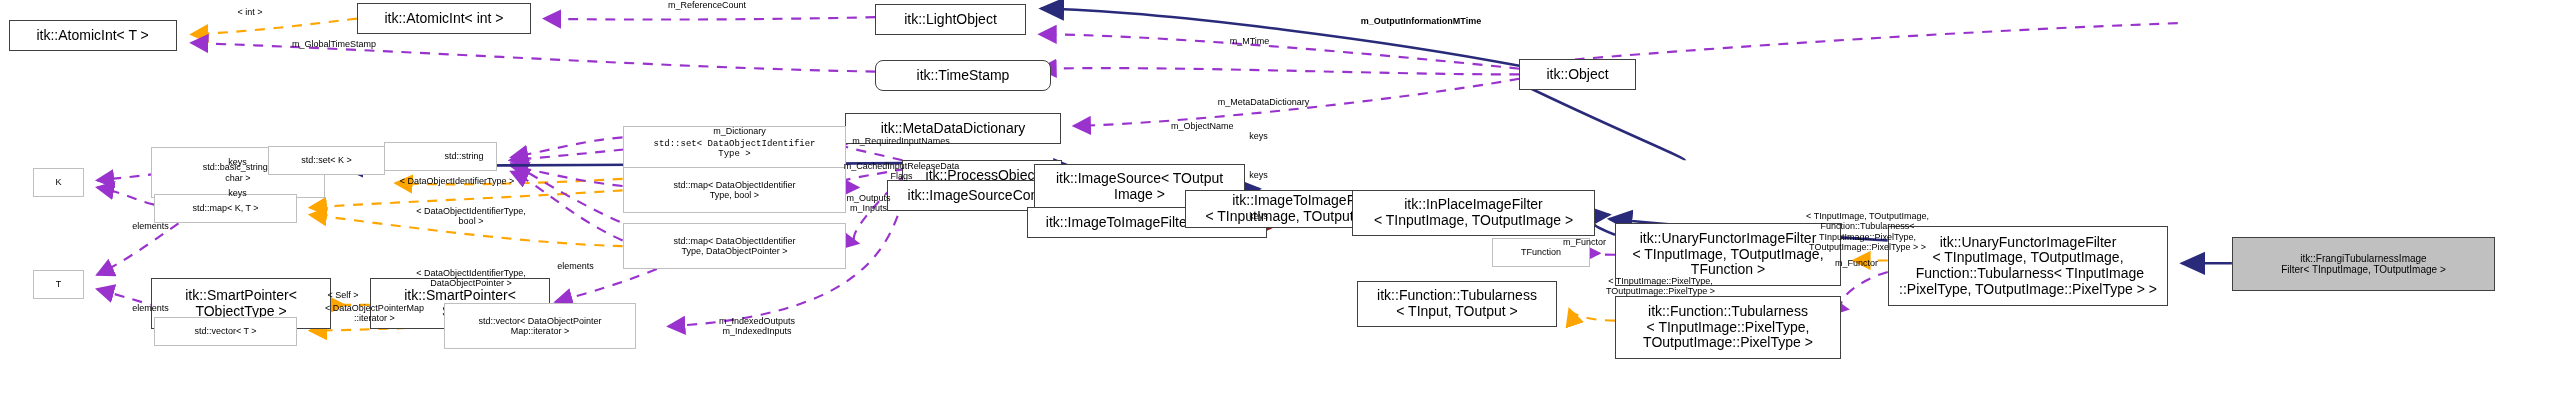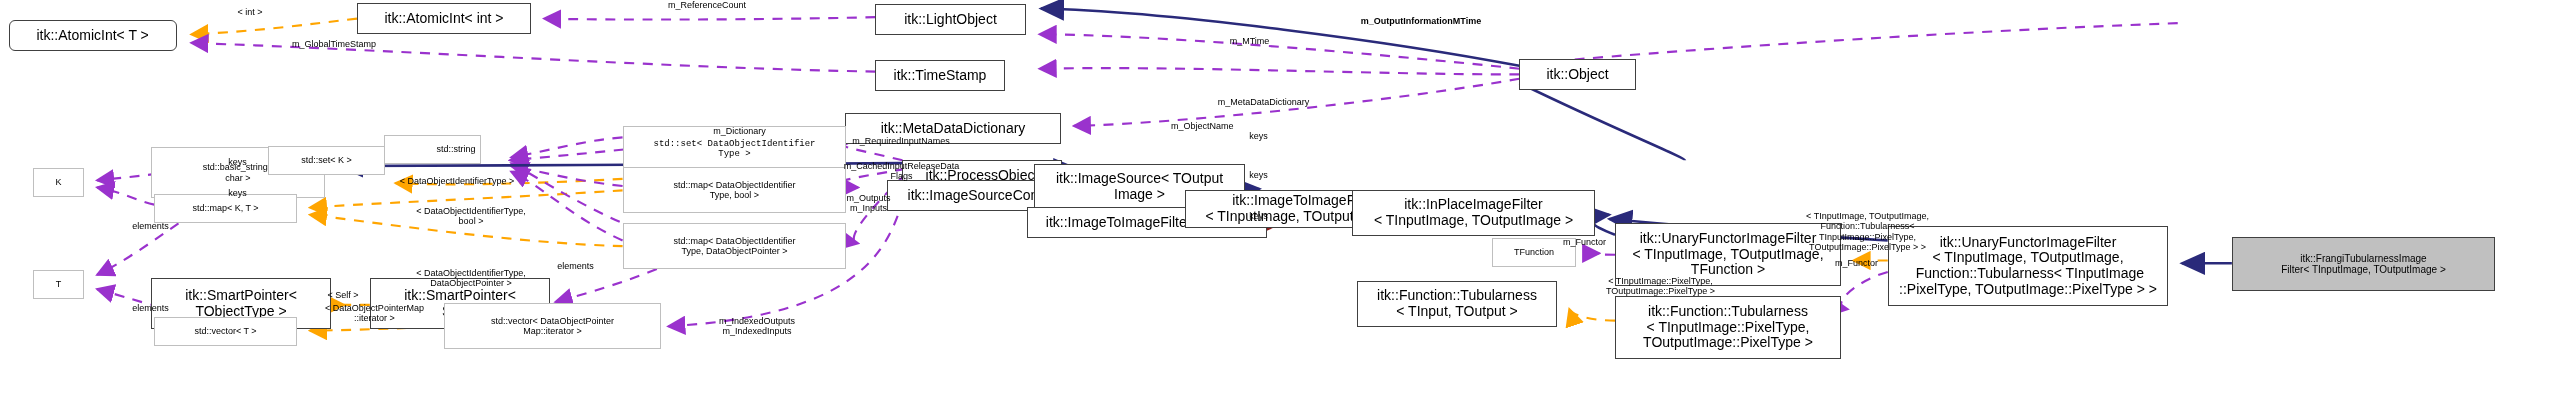--- a/index.html
+++ b/index.html
@@ -106,56 +106,56 @@
       <path d="M1563,184 C1545,184 1535,184 1528,184" marker-end="url(#ah-navy)"></path>
     </g>
 
     <g stroke="#8b1a1a" stroke-width="1.8" fill="none">
       <path d="M724,134 C700,138 690,138 773,137" marker-end="url(#ah-dark)"></path>
       <path d="M830,152 C810,155 800,156 897,156" marker-end="url(#ah-dark)"></path>
     </g>
   </svg>
 
   <div id="nodes-layer">
-      <div class="node solid" style="left: 8.6px; top: 20px; width: 168px; height: 31px; border-radius: 6px;"><span>itk::AtomicInt&lt; T &gt;</span></div>
+      <div class="node solid" style="left: 8.6px; top: 20px; width: 168px; height: 31px;"><span>itk::AtomicInt&lt; T &gt;</span></div>
       <div class="node solid" style="left: 357px; top: 2.9px; width: 174px; height: 31px;"><span>itk::AtomicInt&lt; int &gt;</span></div>
       <div class="node solid" style="left: 875px; top: 4.3px; width: 151px; height: 31px;"><span>itk::LightObject</span></div>
-      <div class="node solid" style="left: 875px; top: 60px; width: 130px; height: 31px;"><span>itk::TimeStamp</span></div>
+      <div class="node solid" style="left: 875px; top: 60px; width: 176px; height: 31px; border-radius: 8px;"><span>itk::TimeStamp</span></div>
       <div class="node solid" style="left: 845px; top: 113px; width: 216px; height: 31px;"><span>itk::MetaDataDictionary</span></div>
       <div class="node solid" style="left: 1519px; top: 59px; width: 117px; height: 31px;"><span>itk::Object</span></div>
       <div class="node plain" style="left: 151px; top: 147px; width: 174px; height: 51px;"><span>std::basic_string&lt;
 char &gt;</span></div>
-      <div class="node plain" style="left: 384px; top: 135px; width: 97px; height: 28.6px; padding-left: 47px;"><span>std::string</span></div>
+      <div class="node plain" style="left: 384px; top: 142px; width: 113px; height: 28.6px; padding-left: 47px;"><span>std::string</span></div>
       <div class="node plain" style="left: 268px; top: 146px; width: 117px; height: 28.6px;"><span>std::set&lt; K &gt;</span></div>
       <div class="node plain" style="left: 33px; top: 168px; width: 51px; height: 28.6px;"><span>K</span></div>
       <div class="node plain" style="left: 154px; top: 194px; width: 143px; height: 28.6px;"><span>std::map&lt; K, T &gt;</span></div>
       <div class="node plain" style="left: 33px; top: 270px; width: 51px; height: 28.6px;"><span>T</span></div>
       <div class="node solid" style="left: 151px; top: 278px; width: 180px; height: 51px;"><span>itk::SmartPointer&lt;
 TObjectType &gt;</span></div>
       <div class="node solid" style="left: 370px; top: 278px; width: 180px; height: 51px;"><span>itk::SmartPointer&lt;
 Self &gt;</span></div>
       <div class="node plain" style="left: 154px; top: 317px; width: 143px; height: 28.6px;"><span>std::vector&lt; T &gt;</span></div>
-      <div class="node plain" style="left: 444px; top: 303px; width: 217px; height: 46px;"><span>std::vector&lt; DataObjectPointer
+      <div class="node plain" style="left: 444px; top: 303px; width: 192px; height: 46px;"><span>std::vector&lt; DataObjectPointer
 Map::iterator &gt;</span></div>
       <div class="node plain" style="left: 623px; top: 126px; width: 223px; height: 46px; font-family: Liberation Mono, monospace;"><span>std::set&lt; DataObjectIdentifier
 Type &gt;</span></div>
       <div class="node plain" style="left: 623px; top: 167px; width: 223px; height: 46px;"><span>std::map&lt; DataObjectIdentifier
 Type, bool &gt;</span></div>
       <div class="node plain" style="left: 623px; top: 223px; width: 223px; height: 46px;"><span>std::map&lt; DataObjectIdentifier
 Type, DataObjectPointer &gt;</span></div>
       <div class="node solid" style="left: 902px; top: 151px; width: 160px; height: 31px; margin-top: 9px;"><span>itk::ProcessObject</span></div>
       <div class="node solid" style="left: 887px; top: 180px; width: 203px; height: 31px;"><span>itk::ImageSourceCommon</span></div>
       <div class="node solid" style="left: 1034px; top: 164px; width: 211px; height: 46px;"><span>itk::ImageSource&lt; TOutput
 Image &gt;</span></div>
       <div class="node solid" style="left: 1027px; top: 207px; width: 240px; height: 31px;"><span>itk::ImageToImageFilterCommon</span></div>
       <div class="node solid" style="left: 1185px; top: 190px; width: 240px; height: 38px;"><span>itk::ImageToImageFilter
 &lt; TInputImage, TOutputImage &gt;</span></div>
       <div class="node solid" style="left: 1352px; top: 190px; width: 243px; height: 46px;"><span>itk::InPlaceImageFilter
 &lt; TInputImage, TOutputImage &gt;</span></div>
-      <div class="node plain" style="left: 1492px; top: 238px; width: 84px; height: 28.6px;"><span>TFunction</span></div>
+      <div class="node plain" style="left: 1492px; top: 238px; width: 98px; height: 28.6px;"><span>TFunction</span></div>
       <div class="node solid" style="left: 1357px; top: 281px; width: 200px; height: 46px;"><span>itk::Function::Tubularness
 &lt; TInput, TOutput &gt;</span></div>
       <div class="node solid" style="left: 1615px; top: 223px; width: 226px; height: 63px;"><span>itk::UnaryFunctorImageFilter
 &lt; TInputImage, TOutputImage,
 TFunction &gt;</span></div>
       <div class="node solid" style="left: 1615px; top: 296px; width: 226px; height: 63px;"><span>itk::Function::Tubularness
 &lt; TInputImage::PixelType,
 TOutputImage::PixelType &gt;</span></div>
       <div class="node solid" style="left: 1888px; top: 226px; width: 280px; height: 80px;"><span>itk::UnaryFunctorImageFilter
 &lt; TInputImage, TOutputImage,

